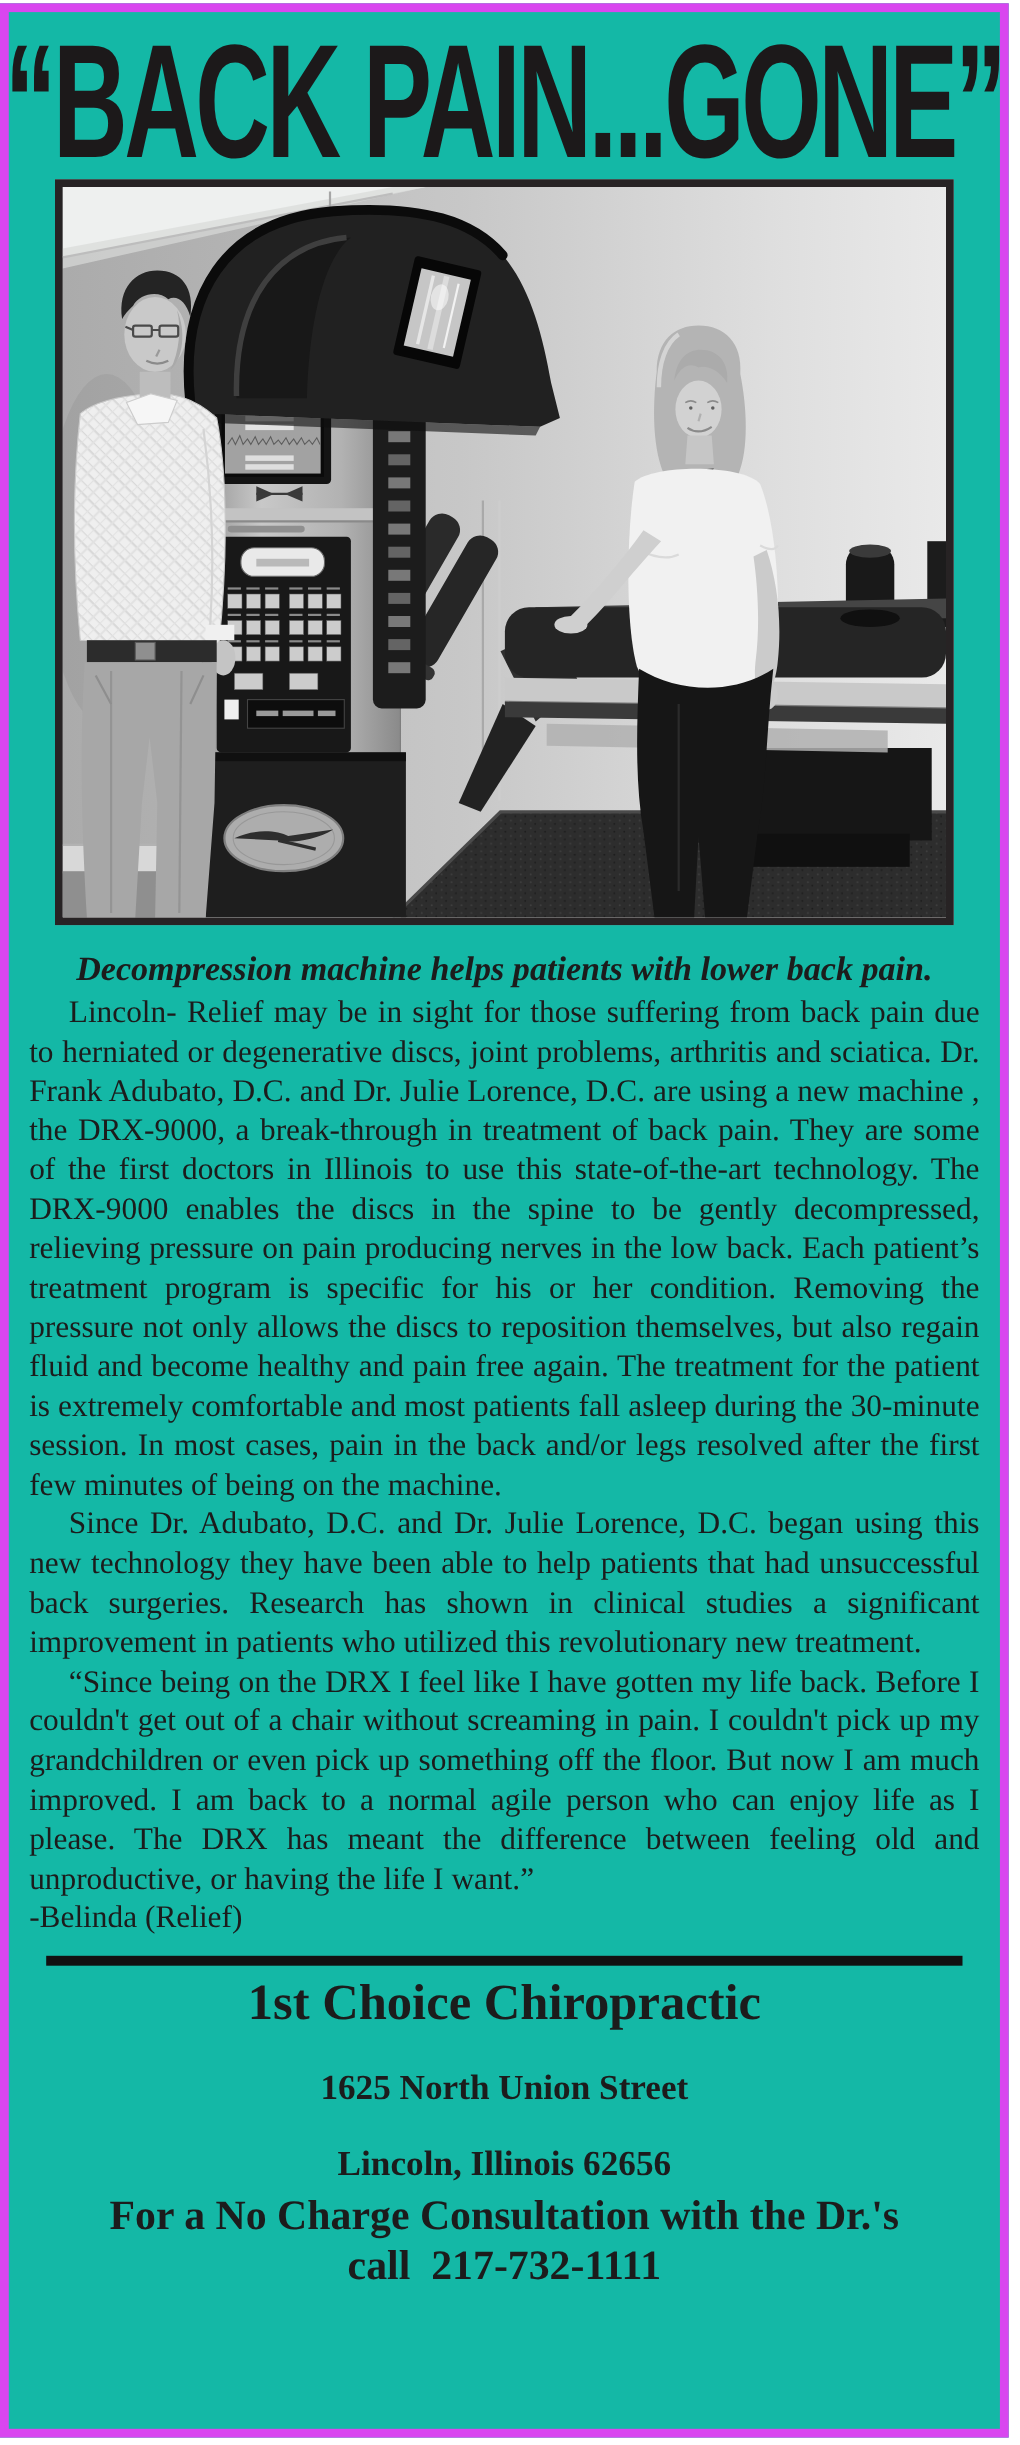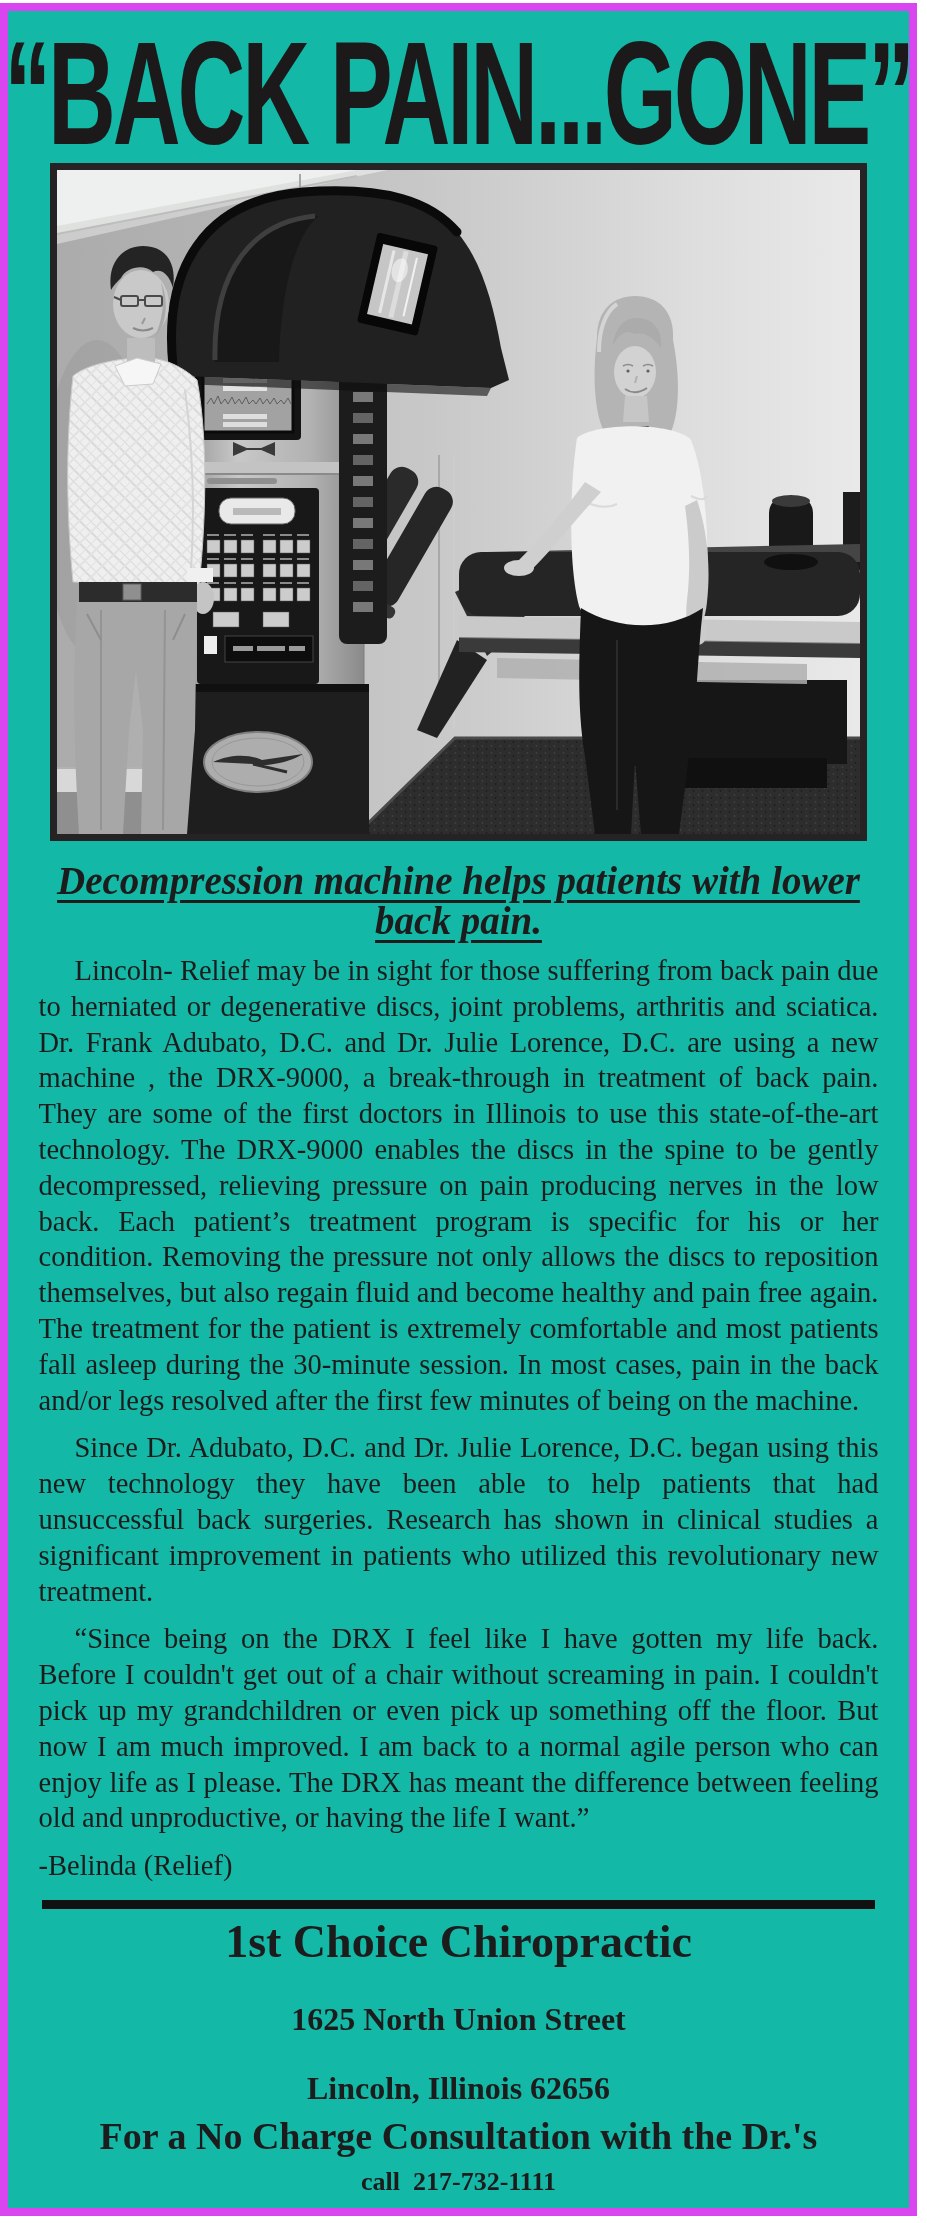--- a/index.html
+++ b/index.html
@@ -5,34 +5,34 @@
   html,body{margin:0;padding:0;background:#ffffff;}
   body{width:927px;height:2223px;position:relative;font-family:"Liberation Serif",serif;color:#1c1c1c;}
   .ad{position:absolute;left:0;top:3px;width:901px;height:2197px;border:8px solid #d946ef;background:#14b8a6;overflow:hidden;}
   
   .headline{height:112px;margin-top:26px;display:flex;align-items:center;justify-content:center;}
   .headline span{display:inline-block;white-space:nowrap;font-family:"Liberation Sans",sans-serif;font-weight:bold;font-size:147px;line-height:1;letter-spacing:-5px;transform:scaleX(0.64);transform-origin:50% 50%;color:#1c191a;}
   
   .photo-frame{width:803px;height:664px;border:7px solid #272324;margin:14px auto 0;background:#c9c9c9;}
   .photo-frame svg{display:block;width:803px;height:664px;}
   
-  .caption{margin:20px 18px 0;text-align:center;font-weight:bold;font-style:italic;font-size:39px;line-height:40px;text-decoration:underline;text-decoration-thickness:3px;text-underline-offset:6px;}
+  .caption{margin:20px 18px 0;text-align:center;font-weight:bold;font-style:italic;font-size:31px;line-height:40px;text-decoration-thickness:3px;text-underline-offset:6px;}
   
   .article{width:864px;margin:2px auto 0;}
-  .body{margin:12px;font-size:28.5px;line-height:35.8px;text-align:justify;}
+  .body{margin:0;font-size:28.5px;line-height:35.8px;text-align:justify;}
   .indent{text-indent:36px;}
   .subhead{margin:2px 0 4px;font-weight:normal;font-style:italic;font-size:29px;line-height:38px;text-decoration:underline;text-decoration-thickness:2.5px;text-underline-offset:5px;}
   .signature{text-align:left;}
   
   .rule{width:833px;height:9px;background:#111111;margin:16px auto 0;}
   .footer{text-align:center;font-weight:bold;}
   .clinic{font-size:46px;line-height:54px;margin-top:6px;}
   .addr{font-size:32px;line-height:37px;margin-top:32px;}
   .consult{font-size:38px;line-height:46px;margin-top:6px;}
-  .phone{font-size:26px;line-height:46px;white-space:pre;}
+  .phone{font-size:38px;line-height:46px;white-space:pre;}
 </style>
 </head>
 <body>
 
 <div class="ad">
 
   <div class="headline">
     <span>“BACK PAIN...GONE”</span>
   </div>
 

